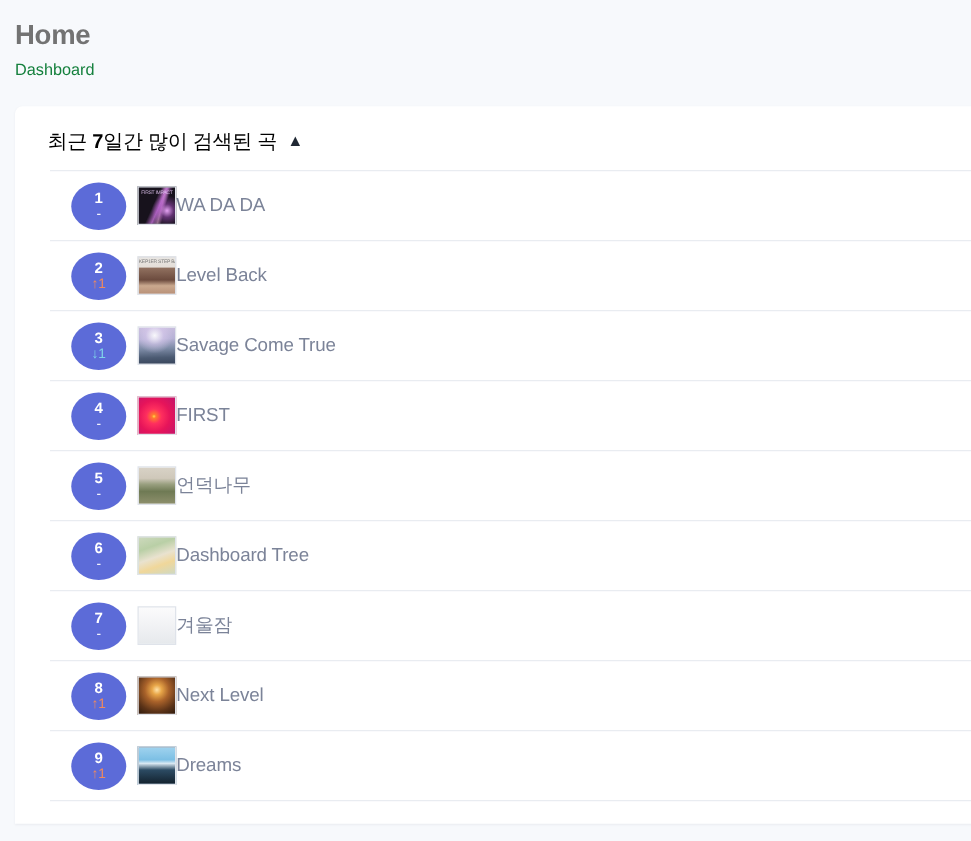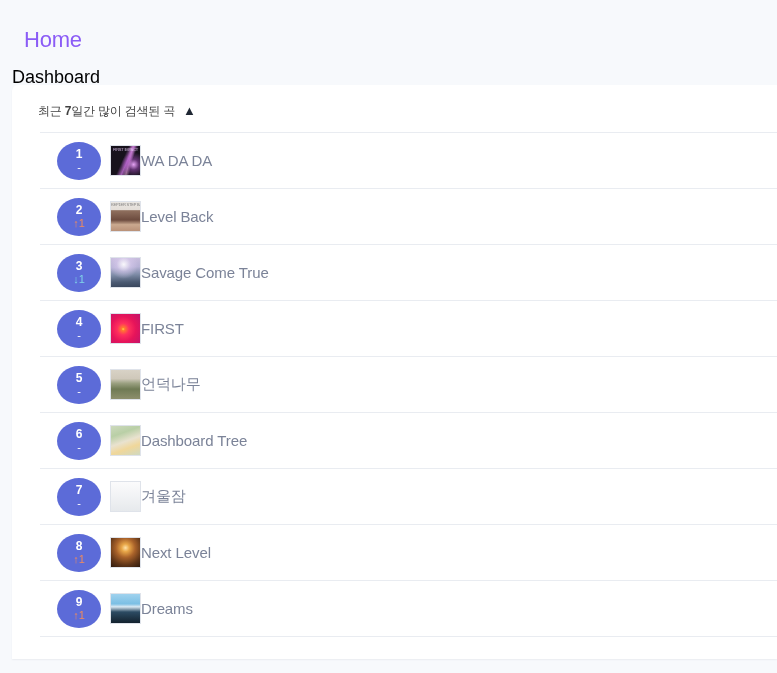--- a/index.html
+++ b/index.html
@@ -17,51 +17,51 @@
 
   
   .page-header {
     padding: 14px 0 0 12px;
     height: 85px;
     box-sizing: border-box;
     background: #f7f9fc;
   }
   .page-title {
     font-size: 22px;
-    font-weight: normal;
-    color: #8b5cf6;
+    font-weight: bold;
+    color: #737373;
     line-height: 1.25;
     letter-spacing: -0.2px;
-    margin: 12px;
+    margin: 0;
   }
   .page-subtitle {
-    font-size: 18px;
-    color: #000000;
+    font-size: 13px;
+    color: #15803d;
     margin-top: 6px;
     line-height: 1.3;
   }
 
   
   .card {
     position: relative;
     margin-left: 12px;
     background: #ffffff;
     border-radius: 6px 0 0 0;
     box-shadow: 0 1px 2px rgba(30, 40, 60, 0.06);
     height: 574px;
     overflow: hidden;
   }
   .card-header {
     padding: 18px 0 12px 26px;
     display: flex;
     align-items: center;
   }
   .card-title {
-    font-size: 12px;
-    color: #404040;
+    font-size: 16px;
+    color: #000000;
     letter-spacing: -0.2px;
     white-space: nowrap;
   }
   .card-title .bold-num {
     font-weight: bold;
   }
   .collapse-toggle {
     margin-left: 8px;
     font-size: 13px;
     color: #1f2733;

